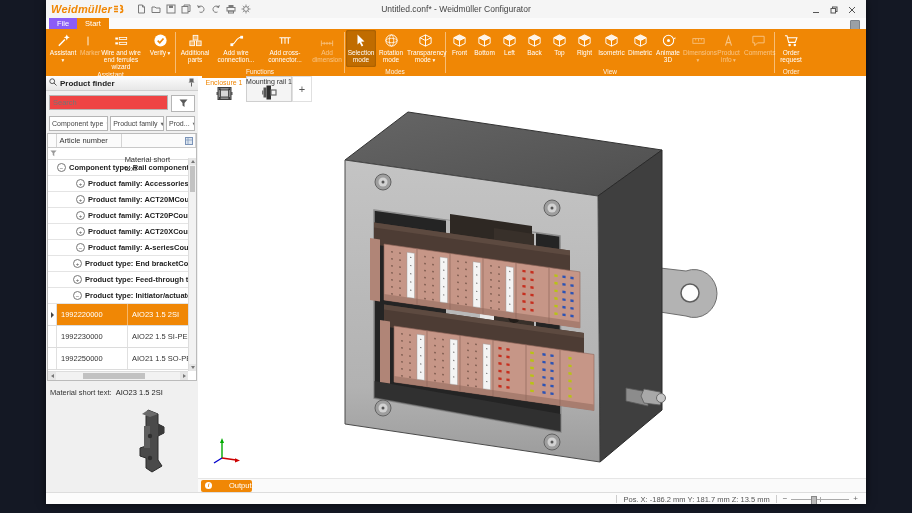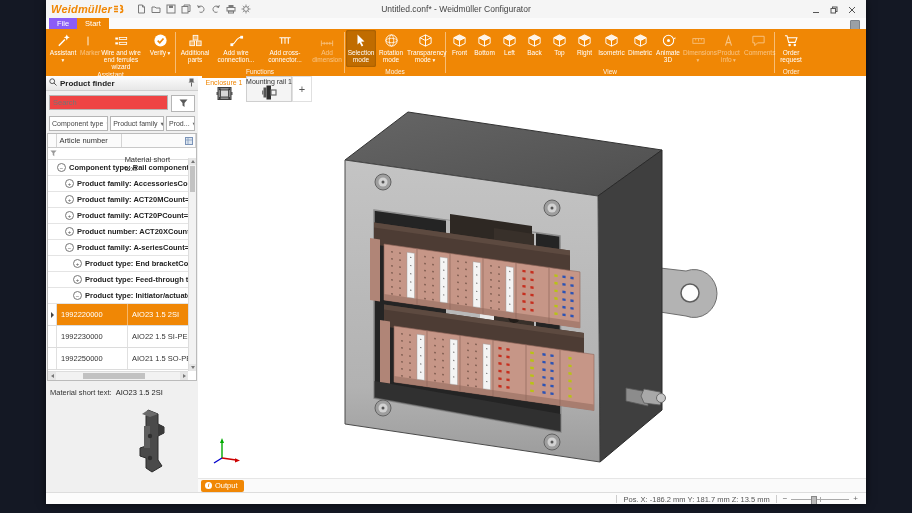--- a/index.html
+++ b/index.html
@@ -61,21 +61,21 @@
   .gc.c1{width:62px;}
   .gc.c2{width:58px;margin-top:30px;}
   .gc.ic{flex:1;justify-content:flex-end;padding:0 2px;}
   .gfilter{display:flex;height:11px;border-bottom:1px solid #ddd;align-items:center;padding-left:2px;}
   .trow{display:flex;align-items:center;height:15px;border-bottom:1px solid #e4e4e4;
         font-weight:bold;color:#222;white-space:nowrap;overflow:hidden;}
   .trow .expi{width:7px;height:7px;border:1px solid #777;border-radius:50%;display:inline-flex;
               align-items:center;justify-content:center;font-size:6px;line-height:1;color:#555;
               margin-right:3px;flex:none;font-weight:normal;}
   .trow .cnt{margin-left:auto;margin-right:11px;font-weight:bold;}
-  .lv0{padding-left:9px}.lv1{padding-left:17px}.lv2{padding-left:25px}
+  .lv0{padding-left:9px}.lv1{padding-left:28px}.lv2{padding-left:25px}
   .arow{display:flex;height:21px;border-bottom:1px solid #dcdcdc;align-items:stretch;}
   .arow .mark{width:8px;border-right:1px solid #e0e0e0;display:flex;align-items:center;justify-content:center;}
   .arow .ac{width:62px;display:flex;align-items:center;padding:0 4px;border-right:1px solid #e0e0e0;
             white-space:nowrap;overflow:hidden;}
   .arow .mc{flex:1;display:flex;align-items:center;padding:0 4px;white-space:nowrap;overflow:hidden;}
   .arow.sel .ac,.arow.sel .mc{background:#f08705;color:#fff;border-right-color:rgba(255,255,255,.4);}
   .tri{width:0;height:0;border-left:3px solid #444;border-top:3px solid transparent;border-bottom:3px solid transparent;}
   .vsb{position:absolute;right:0;top:24px;bottom:9px;width:7px;background:#f2f2f2;border-left:1px solid #ddd;}
   .vsb .thumb{position:absolute;left:1px;right:1px;top:8px;height:26px;background:#c2c2c2;}
   .vsb .ua,.vsb .da{position:absolute;left:0;right:0;height:7px;background:#e6e6e6;display:flex;align-items:center;justify-content:center;}
@@ -99,21 +99,21 @@
   .dtab .dlbl{white-space:nowrap;}
   .dtab.active{border-top:2px solid #f08705;color:#f08705;background:#fff;}
   .dtab.inactive{background:#f4f4f4;border:1px solid #cfcfcf;border-top-width:1px;color:#333;}
   .dtab-add{width:18px;border:1px solid #e0e0e0;background:#fff;display:flex;align-items:center;
             justify-content:center;font-size:11px;color:#555;}
   
   .viewport{position:absolute;left:152px;top:102px;right:0;height:376px;background:#fff;overflow:hidden;}
   .triad{position:absolute;left:14px;bottom:10px;}
   .outputbar{position:absolute;left:152px;top:478px;right:0;height:14px;background:#fafafa;border-top:1px solid #e6e6e6;display:flex;align-items:center;}
   .outputbtn{margin-left:3px;background:#f08705;color:#fff;font-size:7.5px;border-radius:2px;
-             padding:1px 6px 2px 4px;display:flex;align-items:center;gap:3px;}
+             padding:1px 0 2px 4px;display:flex;align-items:center;gap:17px;}
   .outputbtn .oic{width:7px;height:7px;background:#fff;color:#f08705;border-radius:50%;font-size:6px;
                   line-height:7px;text-align:center;font-weight:bold;font-style:italic;}
   
   .statusbar{position:absolute;left:0;top:492px;right:0;height:12px;background:#fcfcfc;border-top:1px solid #ddd;
              display:flex;align-items:center;justify-content:flex-end;font-size:7.5px;color:#555;gap:6px;padding-right:8px;}
   .ssep{width:1px;height:8px;background:#ccc;}
   .zoomctl{display:flex;align-items:center;gap:4px;}
   .zoomctl .zbtn{font-size:8px;color:#666;line-height:8px;}
   .ztrack{position:relative;width:58px;height:9px;}
   .ztrack .zline{position:absolute;left:0;right:0;top:4px;height:1px;background:#aaa;}
@@ -577,21 +577,21 @@
           <span>Product family: ACT20M</span>
           <span class="cnt">Count=19</span>
         </div>
       <div class="trow lv1">
           <span class="expi">+</span>
           <span>Product family: ACT20P</span>
           <span class="cnt">Count=1</span>
         </div>
       <div class="trow lv1">
           <span class="expi">+</span>
-          <span>Product number: ACT20X</span>
+          <span>Product family: ACT20X</span>
           <span class="cnt">Count=17</span>
         </div>
       <div class="trow lv1">
           <span class="expi">−</span>
           <span>Product family: A-series</span>
           <span class="cnt">Count=143</span>
         </div>
       <div class="trow lv2">
           <span class="expi">+</span>
           <span>Product type: End bracket</span>

